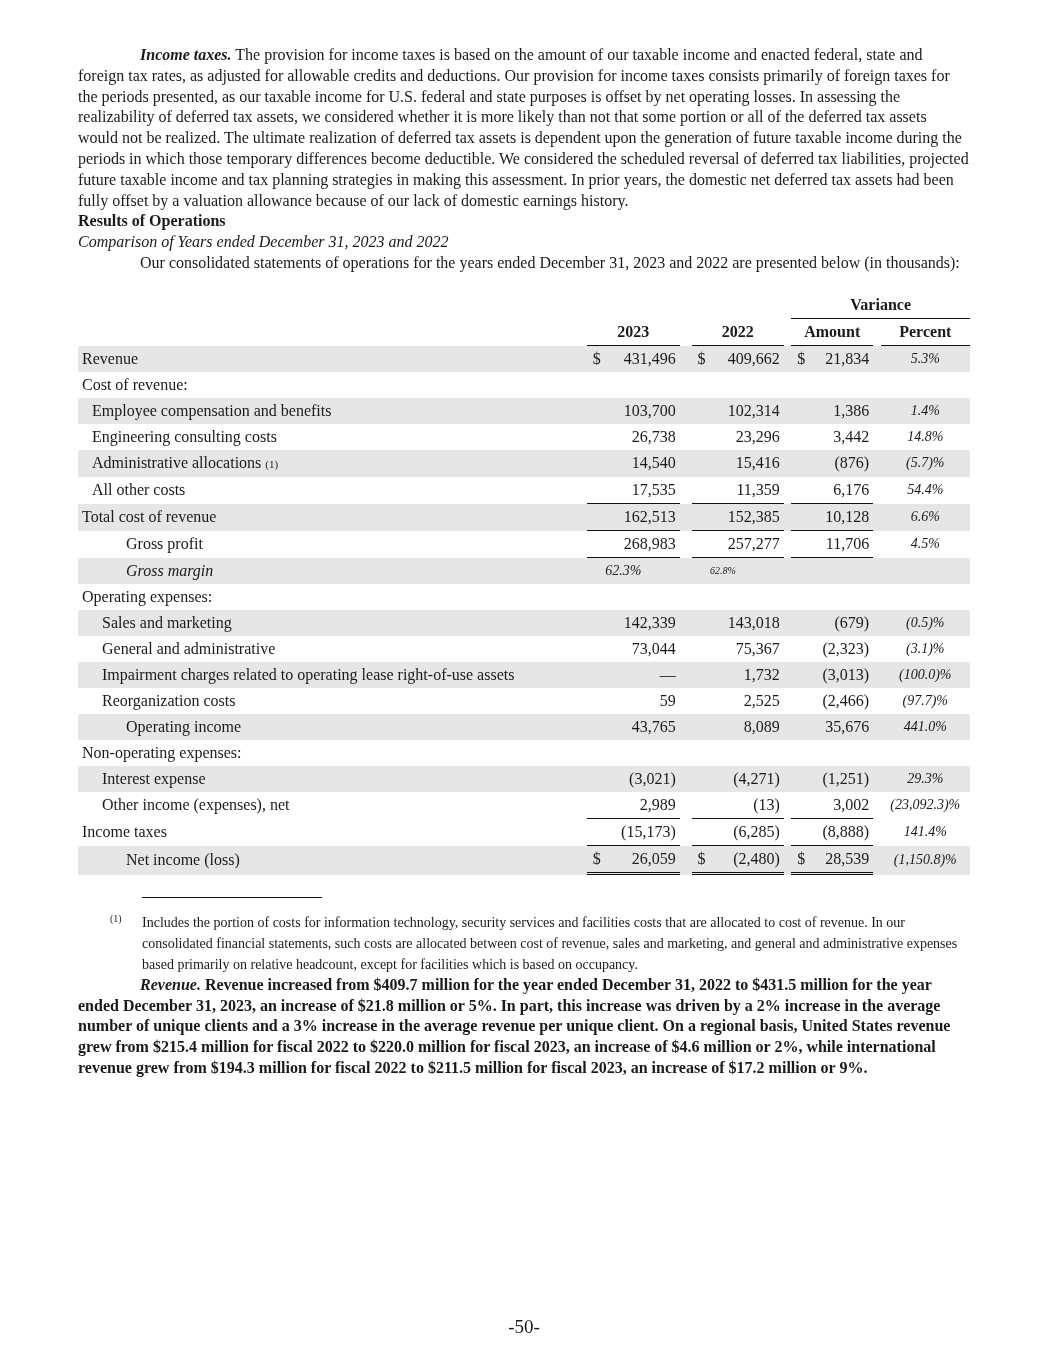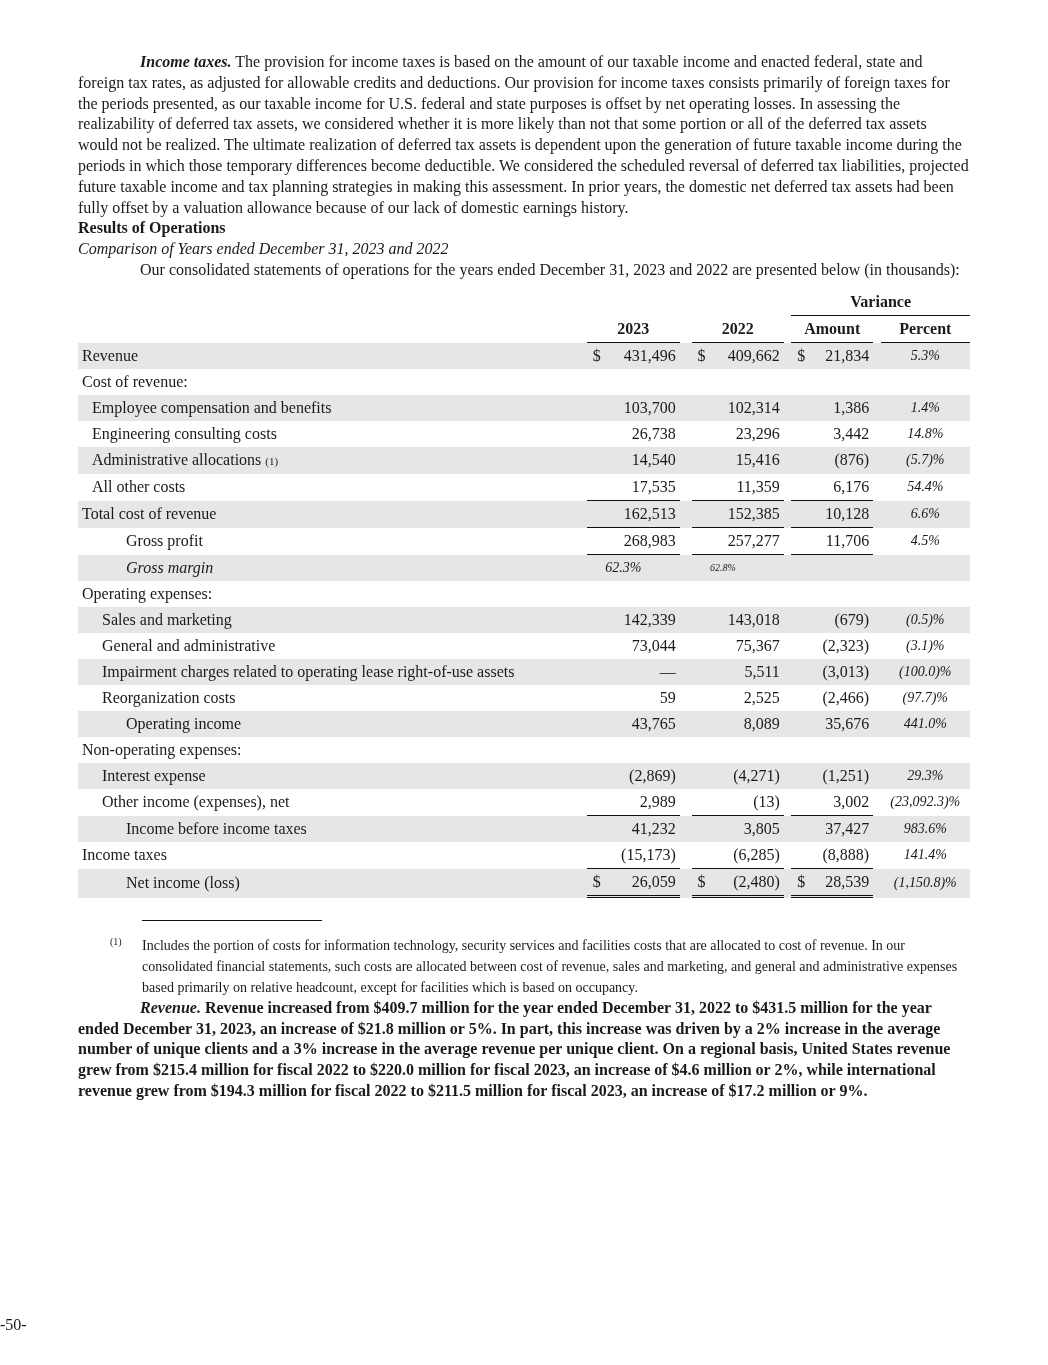--- a/index.html
+++ b/index.html
@@ -1,23 +1,23 @@
 <!DOCTYPE html>
 <html><head>
 <meta charset="utf-8">
 <style>
   html, body { margin: 0; padding: 0; background: #ffffff; }
   body { width: 1048px; height: 1365px; position: relative; font-family: "Liberation Serif", serif; color: #1a1a1a; font-size: 16px; }
-  .page { position: absolute; left: 78px; top: 52px; width: 892px; }
+  .page { position: absolute; left: 78px; top: 45px; width: 892px; }
   p.para { margin: 0; line-height: 20.8px; text-align: left; }
   .indent { text-indent: 62px; }
   .heading { margin-top: 22px; font-weight: bold; line-height: 20px; }
   .subheading { margin-top: 22px; font-style: italic; line-height: 20px; }
   .intro { margin-top: 21px; line-height: 21px; }
-  table.fin { border-collapse: separate; border-spacing: 0; width: 892px; margin-top: 8px; font-size: 16px; }
+  table.fin { border-collapse: separate; border-spacing: 0; width: 892px; margin-top: 18px; font-size: 16px; }
   table.fin td { padding: 0; height: 26px; line-height: 26px; white-space: nowrap; }
   tr.shade td.c { background: #e6e6e6; }
   td.lbl { width: 486px; }
   td.cur { width: 14px; text-align: left; padding-left: 6px !important; }
   td.num { text-align: right; padding-right: 4px !important; }
   td.gap { width: 10px; }
   td.pct { width: 96px; text-align: center; font-style: italic; font-size: 14px; }
   .ul td.u { border-bottom: 1.5px solid #111; }
   .dul td.u { border-bottom: 3.5px double #111; }
   .hdr td { font-weight: bold; text-align: center; height: 24px; line-height: 24px; }
@@ -25,21 +25,21 @@
   .l1 { padding-left: 4px !important; }
   .l2 { padding-left: 14px !important; }
   .l3 { padding-left: 24px !important; }
   .l4 { padding-left: 48px !important; }
   .ital { font-style: italic; }
   .sup { font-size: 11px; vertical-align: baseline; }
   .fn-rule { width: 180px; border-top: 1px solid #111; margin: 22px 0 0 64px; }
   .fn { position: relative; margin-top: 14px; font-size: 14px; line-height: 21px; padding-left: 64px; }
   .fn-mark { position: absolute; left: 32px; top: -4px; font-size: 10px; }
   .rev { margin-top: 20px; font-weight: bold; }
-  .pagenum { position: absolute; left: 0; width: 1048px; top: 1316px; text-align: left; font-size: 16px; }
+  .pagenum { position: absolute; left: 0; width: 1048px; top: 1316px; text-align: center; font-size: 19px; }
 </style>
 </head>
 <body>
 
 <div class="page">
 
   <p class="para indent"><b><i>Income taxes.</i></b><span> The provision for income taxes is based on the amount of our taxable income and enacted federal, state and foreign tax rates, as adjusted for allowable credits and deductions. Our provision for income taxes consists primarily of foreign taxes for the periods presented, as our taxable income for U.S. federal and state purposes is offset by net operating losses. In assessing the realizability of deferred tax assets, we considered whether it is more likely than not that some portion or all of the deferred tax assets would not be realized. The ultimate realization of deferred tax assets is dependent upon the generation of future taxable income during the periods in which those temporary differences become deductible. We considered the scheduled reversal of deferred tax liabilities, projected future taxable income and tax planning strategies in making this assessment. In prior years, the domestic net deferred tax assets had been fully offset by a valuation allowance because of our lack of domestic earnings history.</span></p>
 
   <p class="para heading">Results of Operations</p>
 
@@ -237,21 +237,21 @@
           <td class="c num ">(2,323)</td>
           <td class="c gap"></td>
           <td class="c pct">(3.1)%</td>
         </tr>
         <tr class="shade">
           <td class="c lbl l3"><span>Impairment charges related to operating lease right-of-use assets</span></td>
           <td class="c cur "></td>
           <td class="c num ">—</td>
           <td class="c gap"></td>
           <td class="c cur "></td>
-          <td class="c num ">5,511</td>
+          <td class="c num ">1,732</td>
           <td class="c gap"></td>
           <td class="c cur "></td>
           <td class="c num ">(3,013)</td>
           <td class="c gap"></td>
           <td class="c pct">(100.0)%</td>
         </tr>
         <tr>
           <td class="c lbl l3"><span>Reorganization costs</span></td>
           <td class="c cur "></td>
           <td class="c num ">59</td>
@@ -286,21 +286,21 @@
           <td class="c num "></td>
           <td class="c gap"></td>
           <td class="c cur "></td>
           <td class="c num "></td>
           <td class="c gap"></td>
           <td class="c pct"></td>
         </tr>
         <tr class="shade">
           <td class="c lbl l3"><span>Interest expense</span></td>
           <td class="c cur "></td>
-          <td class="c num ">(2,869)</td>
+          <td class="c num ">(3,021)</td>
           <td class="c gap"></td>
           <td class="c cur "></td>
           <td class="c num ">(4,271)</td>
           <td class="c gap"></td>
           <td class="c cur "></td>
           <td class="c num ">(1,251)</td>
           <td class="c gap"></td>
           <td class="c pct">29.3%</td>
         </tr>
         <tr class="ul">
@@ -308,33 +308,20 @@
           <td class="c cur u"></td>
           <td class="c num u">2,989</td>
           <td class="c gap"></td>
           <td class="c cur u"></td>
           <td class="c num u">(13)</td>
           <td class="c gap"></td>
           <td class="c cur u"></td>
           <td class="c num u">3,002</td>
           <td class="c gap"></td>
           <td class="c pct">(23,092.3)%</td>
-        </tr>
-        <tr class="shade">
-          <td class="c lbl l4"><span>Income before income taxes</span></td>
-          <td class="c cur "></td>
-          <td class="c num ">41,232</td>
-          <td class="c gap"></td>
-          <td class="c cur "></td>
-          <td class="c num ">3,805</td>
-          <td class="c gap"></td>
-          <td class="c cur "></td>
-          <td class="c num ">37,427</td>
-          <td class="c gap"></td>
-          <td class="c pct">983.6%</td>
         </tr>
         <tr class="ul">
           <td class="c lbl l1"><span>Income taxes</span></td>
           <td class="c cur u"></td>
           <td class="c num u">(15,173)</td>
           <td class="c gap"></td>
           <td class="c cur u"></td>
           <td class="c num u">(6,285)</td>
           <td class="c gap"></td>
           <td class="c cur u"></td>

